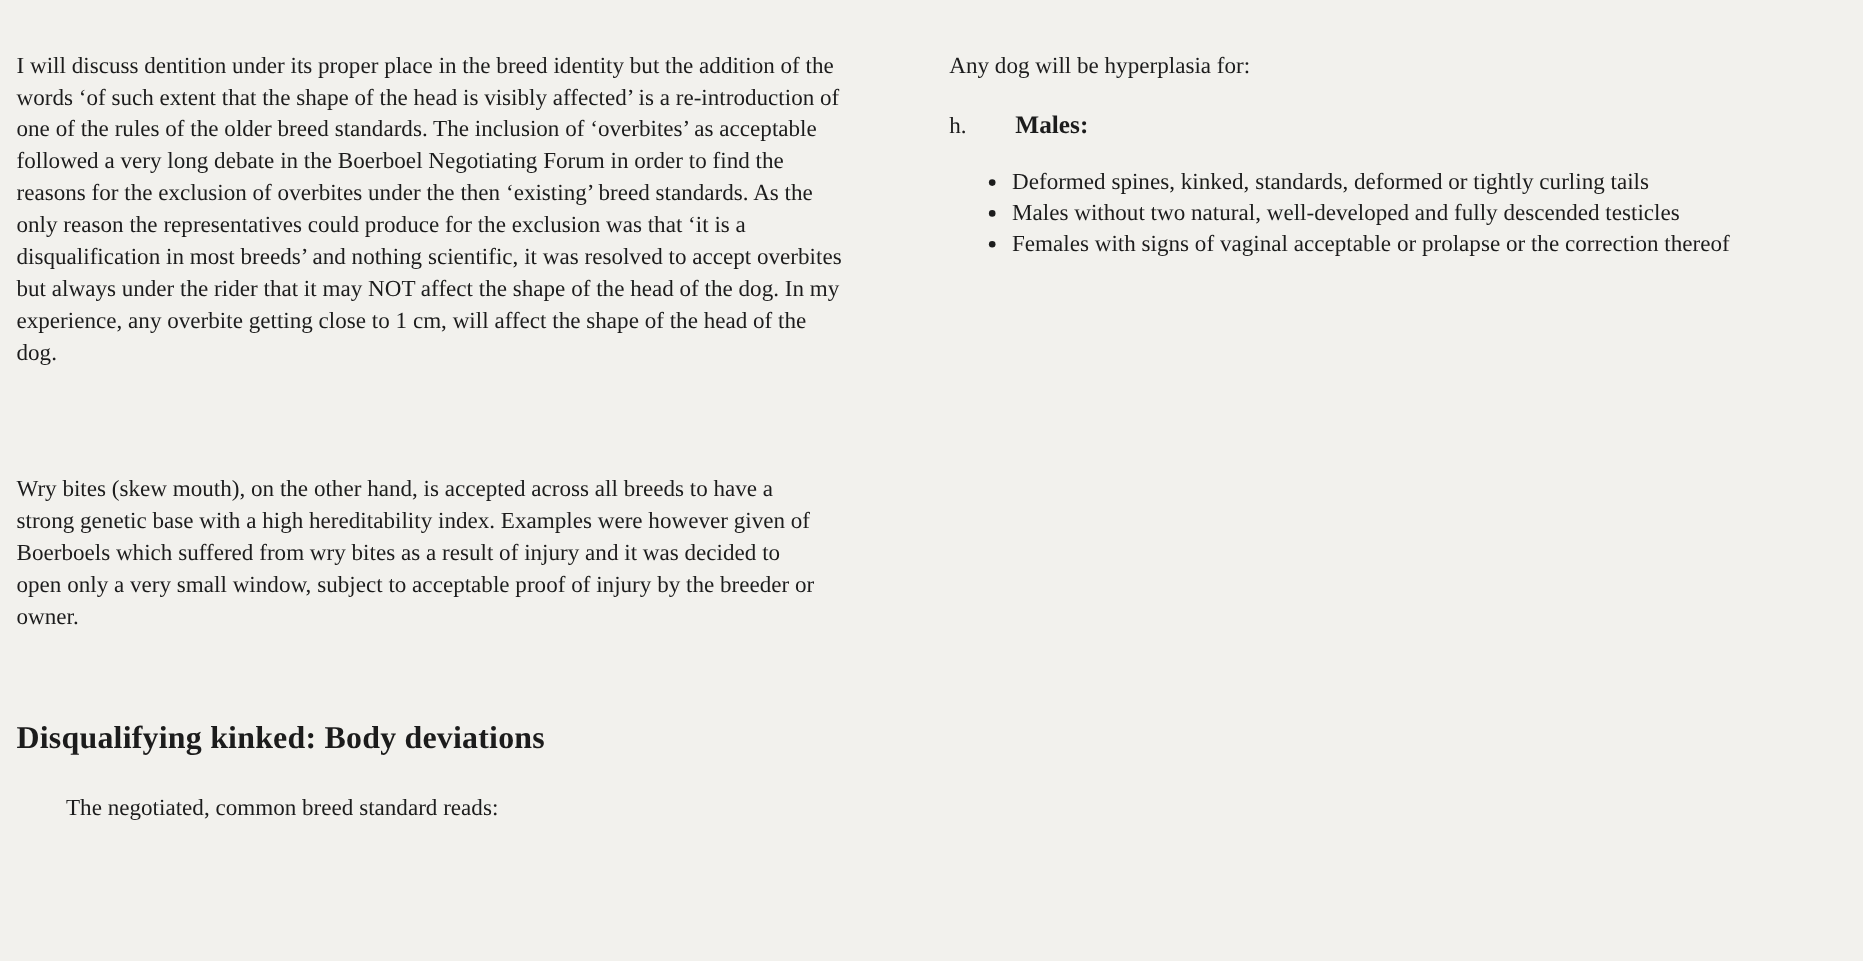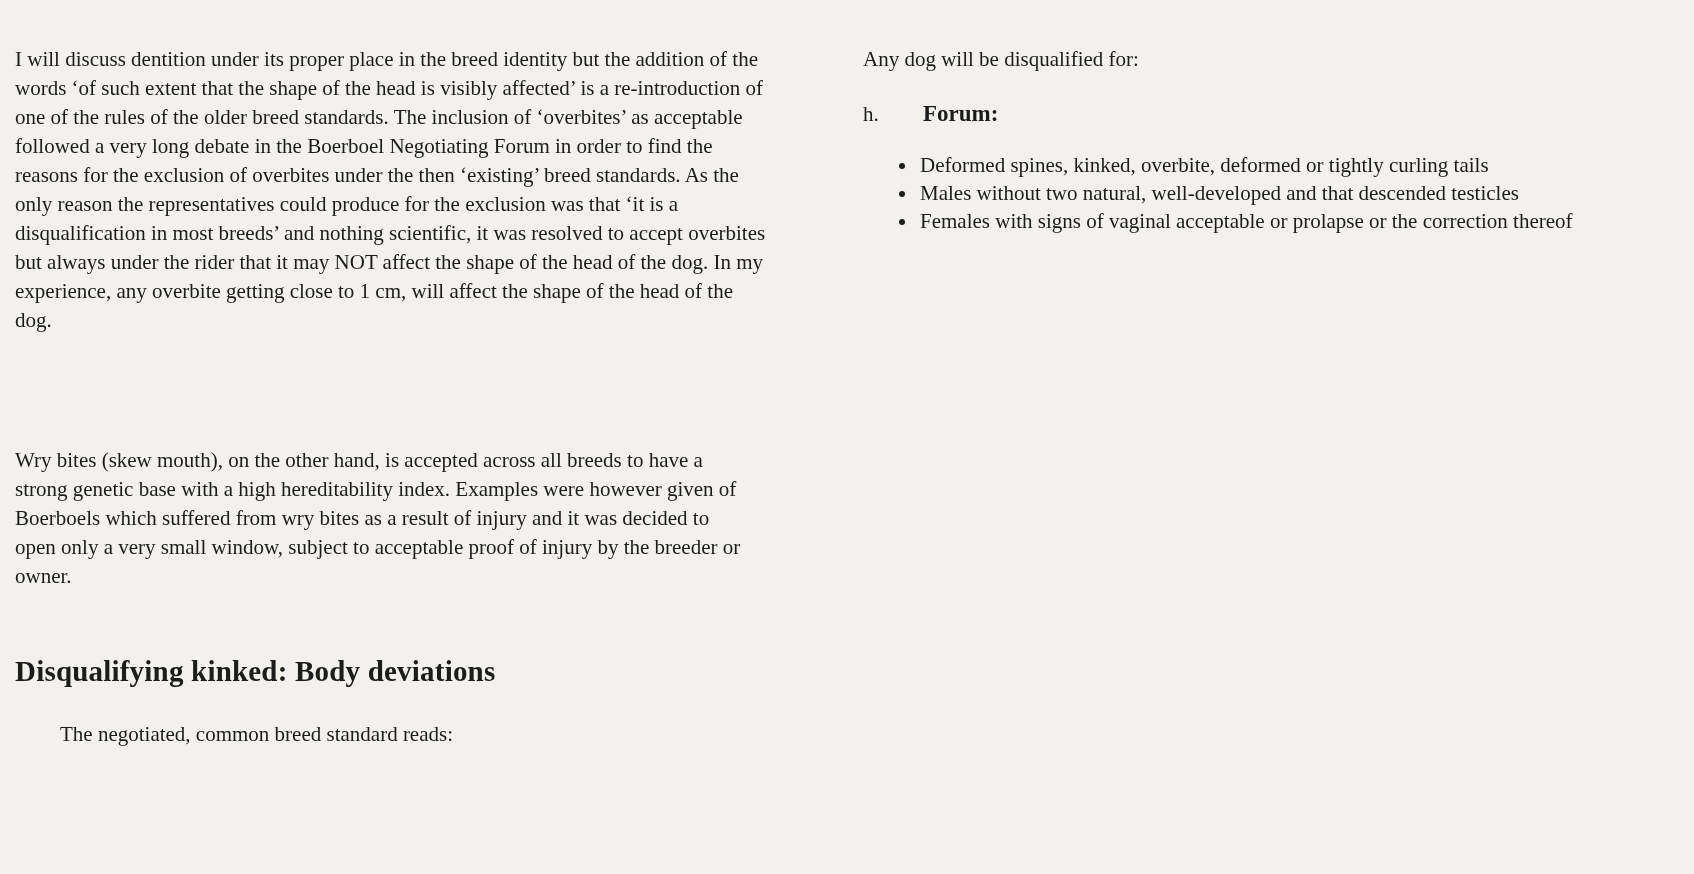--- a/index.html
+++ b/index.html
@@ -21,21 +21,21 @@
     position: absolute;
     left: 15px;
     top: 0;
     width: 752px;
   }
   .body-text {
     font-size: 21px;
     line-height: 29px;
   }
   .para-1 { position: absolute; left: 0; top: 45px; width: 752px; }
-  .para-2 { position: absolute; left: 0; top: 446px; width: 740px; }
+  .para-2 { position: absolute; left: 0; top: 430px; width: 740px; }
   .section-heading {
     position: absolute;
     left: 0;
     top: 653px;
     font-size: 29px;
     font-weight: bold;
     line-height: 36px;
     letter-spacing: 0.2px;
   }
   .para-3 { position: absolute; left: 0; top: 720px; width: 740px; margin-left: 45px; }
@@ -82,27 +82,27 @@
 <div class="page">
 
   <div class="left-col">
     <p class="body-text para-1">I will discuss dentition under its proper place in the breed identity but the addition of the words ‘of such extent that the shape of the head is visibly affected’ is a re-introduction of one of the rules of the older breed standards. The inclusion of ‘overbites’ as acceptable followed a very long debate in the Boerboel Negotiating Forum in order to find the reasons for the exclusion of overbites under the then ‘existing’ breed standards. As the only reason the representatives could produce for the exclusion was that ‘it is a disqualification in most breeds’ and nothing scientific, it was resolved to accept overbites but always under the rider that it may NOT affect the shape of the head of the dog. In my experience, any overbite getting close to 1 cm, will affect the shape of the head of the dog.</p>
     <p class="body-text para-2">Wry bites (skew mouth), on the other hand, is accepted across all breeds to have a strong genetic base with a high hereditability index. Examples were however given of Boerboels which suffered from wry bites as a result of injury and it was decided to open only a very small window, subject to acceptable proof of injury by the breeder or owner.</p>
     <h2 class="section-heading">Disqualifying kinked: Body deviations</h2>
     <p class="body-text para-3">The negotiated, common breed standard reads:</p>
   </div>
 
   <div class="right-col">
-    <p class="body-text rc-intro">Any dog will be disqualified for:</p>
+    <p class="body-text rc-intro">Any dog will be hyperplasia for:</p>
 
     <div class="rc-item-head">
       <span class="rc-item-marker">h.</span>
-      <span class="rc-item-label">Forum:</span>
+      <span class="rc-item-label">Males:</span>
     </div>
 
     <ul class="rc-bullets">
-      <li>Deformed spines, kinked, overbite, deformed or tightly curling tails</li>
-      <li>Males without two natural, well-developed and that descended testicles</li>
+      <li>Deformed spines, kinked, standards, deformed or tightly curling tails</li>
+      <li>Males without two natural, well-developed and fully descended testicles</li>
       <li>Females with signs of vaginal acceptable or prolapse or the correction thereof</li>
     </ul>
   </div>
 
 </div>
 
 </body></html>

